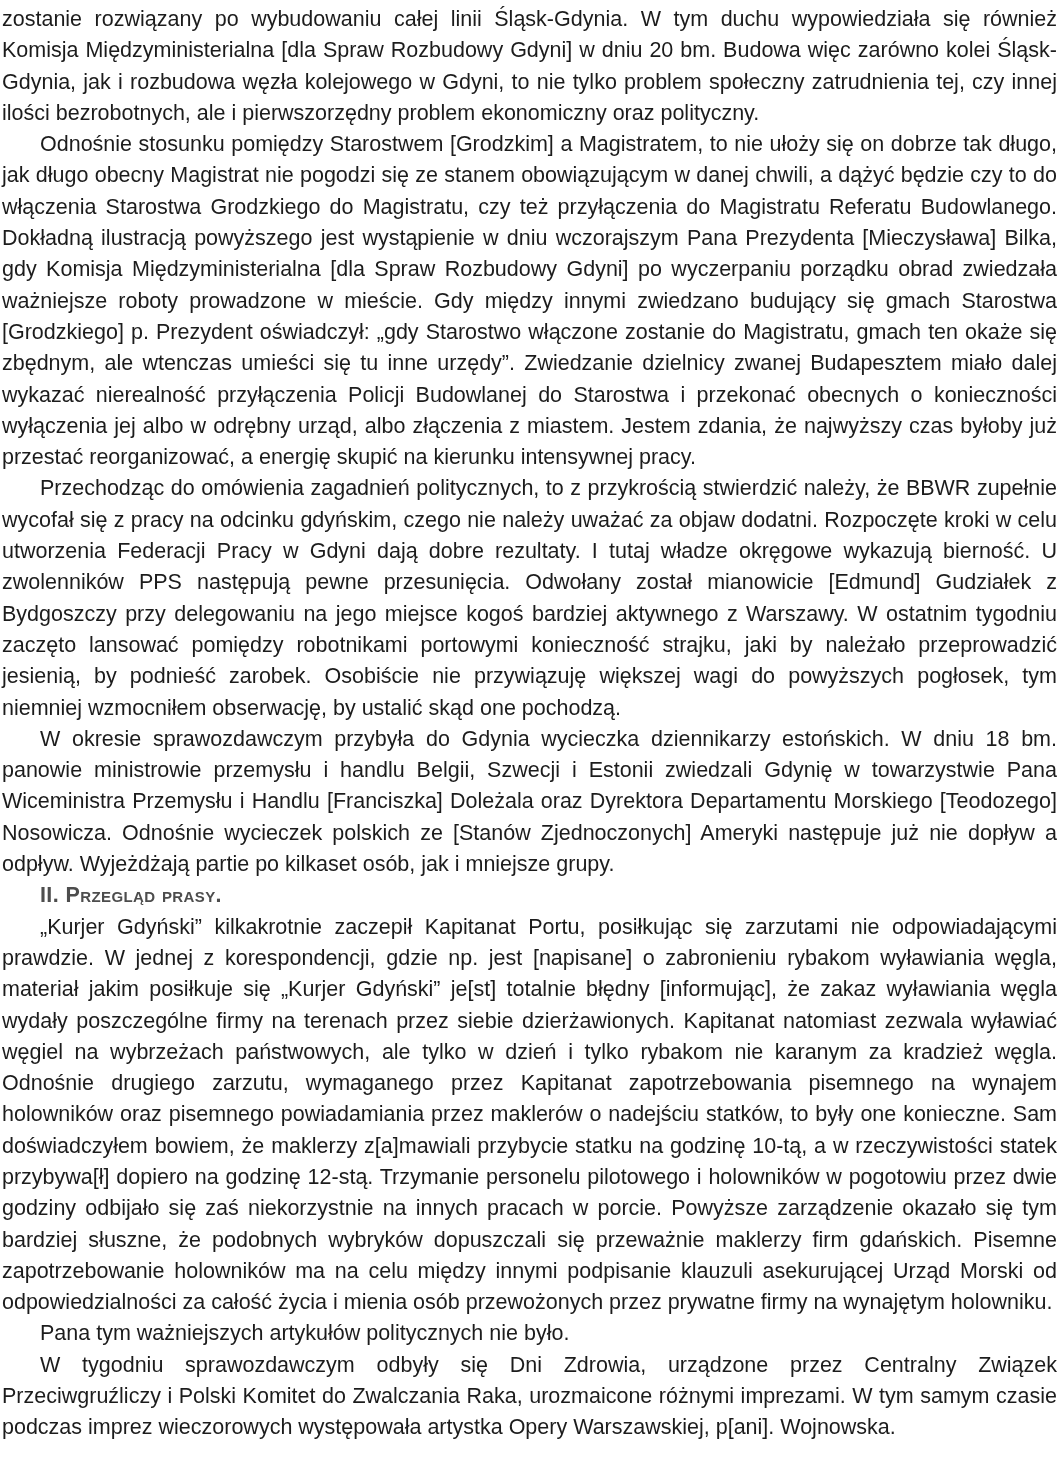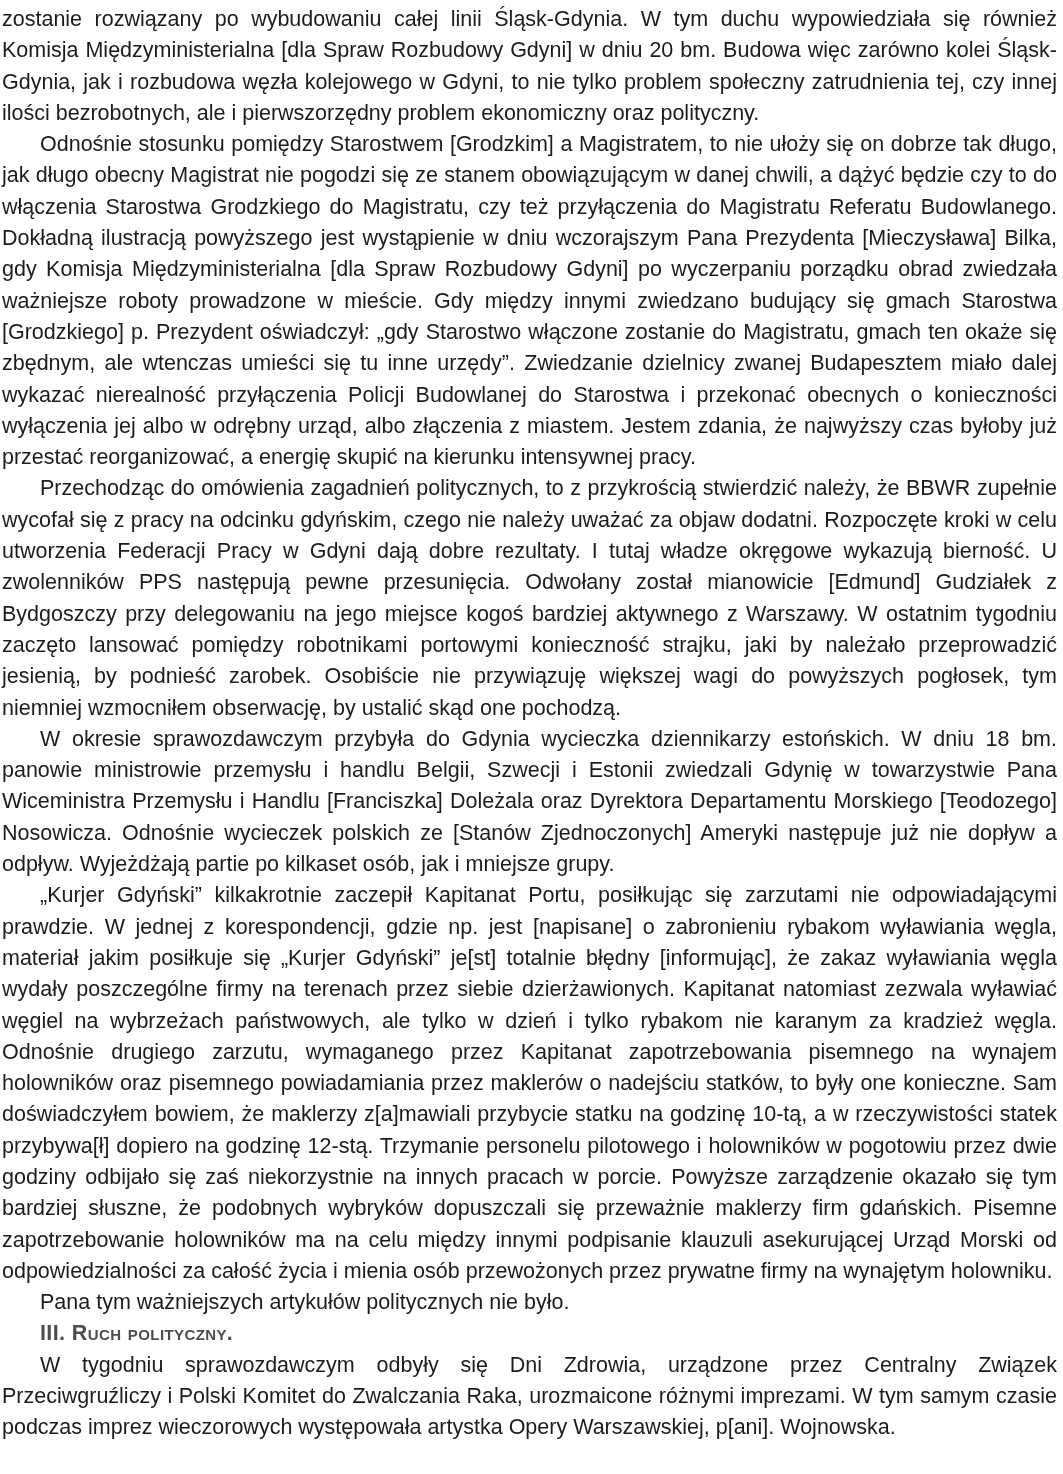--- a/index.html
+++ b/index.html
@@ -38,17 +38,17 @@
   }
 </style>
 </head>
 <body>
 
 <div class="page">
   <p class="para no-indent">zostanie rozwiązany po wybudowaniu całej linii Śląsk-Gdynia. W tym duchu wypowiedziała się również Komisja Międzyministerialna [dla Spraw Rozbudowy Gdyni] w dniu 20 bm. Budowa więc zarówno kolei Śląsk-Gdynia, jak i rozbudowa węzła kolejowego w Gdyni, to nie tylko problem społeczny zatrudnienia tej, czy innej ilości bezrobotnych, ale i pierwszorzędny problem ekonomiczny oraz polityczny.</p>
   <p class="para">Odnośnie stosunku pomiędzy Starostwem [Grodzkim] a Magistratem, to nie ułoży się on dobrze tak długo, jak długo obecny Magistrat nie pogodzi się ze stanem obowiązującym w danej chwili, a dążyć będzie czy to do włączenia Starostwa Grodzkiego do Magistratu, czy też przyłączenia do Magistratu Referatu Budowlanego. Dokładną ilustracją powyższego jest wystąpienie w dniu wczorajszym Pana Prezydenta [Mieczysława] Bilka, gdy Komisja Międzyministerialna [dla Spraw Rozbudowy Gdyni] po wyczerpaniu porządku obrad zwiedzała ważniejsze roboty prowadzone w mieście. Gdy między innymi zwiedzano budujący się gmach Starostwa [Grodzkiego] p. Prezydent oświadczył: „gdy Starostwo włączone zostanie do Magistratu, gmach ten okaże się zbędnym, ale wtenczas umieści się tu inne urzędy”. Zwiedzanie dzielnicy zwanej Budapesztem miało dalej wykazać nierealność przyłączenia Policji Budowlanej do Starostwa i przekonać obecnych o konieczności wyłączenia jej albo w odrębny urząd, albo złączenia z miastem. Jestem zdania, że najwyższy czas byłoby już przestać reorganizować, a energię skupić na kierunku intensywnej pracy.</p>
   <p class="para">Przechodząc do omówienia zagadnień politycznych, to z przykrością stwierdzić należy, że BBWR zupełnie wycofał się z pracy na odcinku gdyńskim, czego nie należy uważać za objaw dodatni. Rozpoczęte kroki w celu utworzenia Federacji Pracy w Gdyni dają dobre rezultaty. I tutaj władze okręgowe wykazują bierność. U zwolenników PPS następują pewne przesunięcia. Odwołany został mianowicie [Edmund] Gudziałek z Bydgoszczy przy delegowaniu na jego miejsce kogoś bardziej aktywnego z Warszawy. W ostatnim tygodniu zaczęto lansować pomiędzy robotnikami portowymi konieczność strajku, jaki by należało przeprowadzić jesienią, by podnieść zarobek. Osobiście nie przywiązuję większej wagi do powyższych pogłosek, tym niemniej wzmocniłem obserwację, by ustalić skąd one pochodzą.</p>
   <p class="para">W okresie sprawozdawczym przybyła do Gdynia wycieczka dziennikarzy estońskich. W dniu 18 bm. panowie ministrowie przemysłu i handlu Belgii, Szwecji i Estonii zwiedzali Gdynię w towarzystwie Pana Wiceministra Przemysłu i Handlu [Franciszka] Doleżala oraz Dyrektora Departamentu Morskiego [Teodozego] Nosowicza. Odnośnie wycieczek polskich ze [Stanów Zjednoczonych] Ameryki następuje już nie dopływ a odpływ. Wyjeżdżają partie po kilkaset osób, jak i mniejsze grupy.</p>
+  <h2 class="heading">II. Przegląd prasy.</h2>
   <p class="para">„Kurjer Gdyński” kilkakrotnie zaczepił Kapitanat Portu, posiłkując się zarzutami nie odpowiadającymi prawdzie. W jednej z korespondencji, gdzie np. jest [napisane] o zabronieniu rybakom wyławiania węgla, materiał jakim posiłkuje się „Kurjer Gdyński” je[st] totalnie błędny [informując], że zakaz wyławiania węgla wydały poszczególne firmy na terenach przez siebie dzierżawionych. Kapitanat natomiast zezwala wyławiać węgiel na wybrzeżach państwowych, ale tylko w dzień i tylko rybakom nie karanym za kradzież węgla. Odnośnie drugiego zarzutu, wymaganego przez Kapitanat zapotrzebowania pisemnego na wynajem holowników oraz pisemnego powiadamiania przez maklerów o nadejściu statków, to były one konieczne. Sam doświadczyłem bowiem, że maklerzy z[a]mawiali przybycie statku na godzinę 10-tą, a w rzeczywistości statek przybywa[ł] dopiero na godzinę 12-stą. Trzymanie personelu pilotowego i holowników w pogotowiu przez dwie godziny odbijało się zaś niekorzystnie na innych pracach w porcie. Powyższe zarządzenie okazało się tym bardziej słuszne, że podobnych wybryków dopuszczali się przeważnie maklerzy firm gdańskich. Pisemne zapotrzebowanie holowników ma na celu między innymi podpisanie klauzuli asekurującej Urząd Morski od odpowiedzialności za całość życia i mienia osób przewożonych przez prywatne firmy na wynajętym holowniku.</p>
   <p class="para">Pana tym ważniejszych artykułów politycznych nie było.</p>
-  <h2 class="heading">III. Ruch polityczny.</h2>
   <p class="para">W tygodniu sprawozdawczym odbyły się Dni Zdrowia, urządzone przez Centralny Związek Przeciwgruźliczy i Polski Komitet do Zwalczania Raka, urozmaicone różnymi imprezami. W tym samym czasie podczas imprez wieczorowych występowała artystka Opery Warszawskiej, p[ani]. Wojnowska.</p>
 </div>
 
 </body></html>

